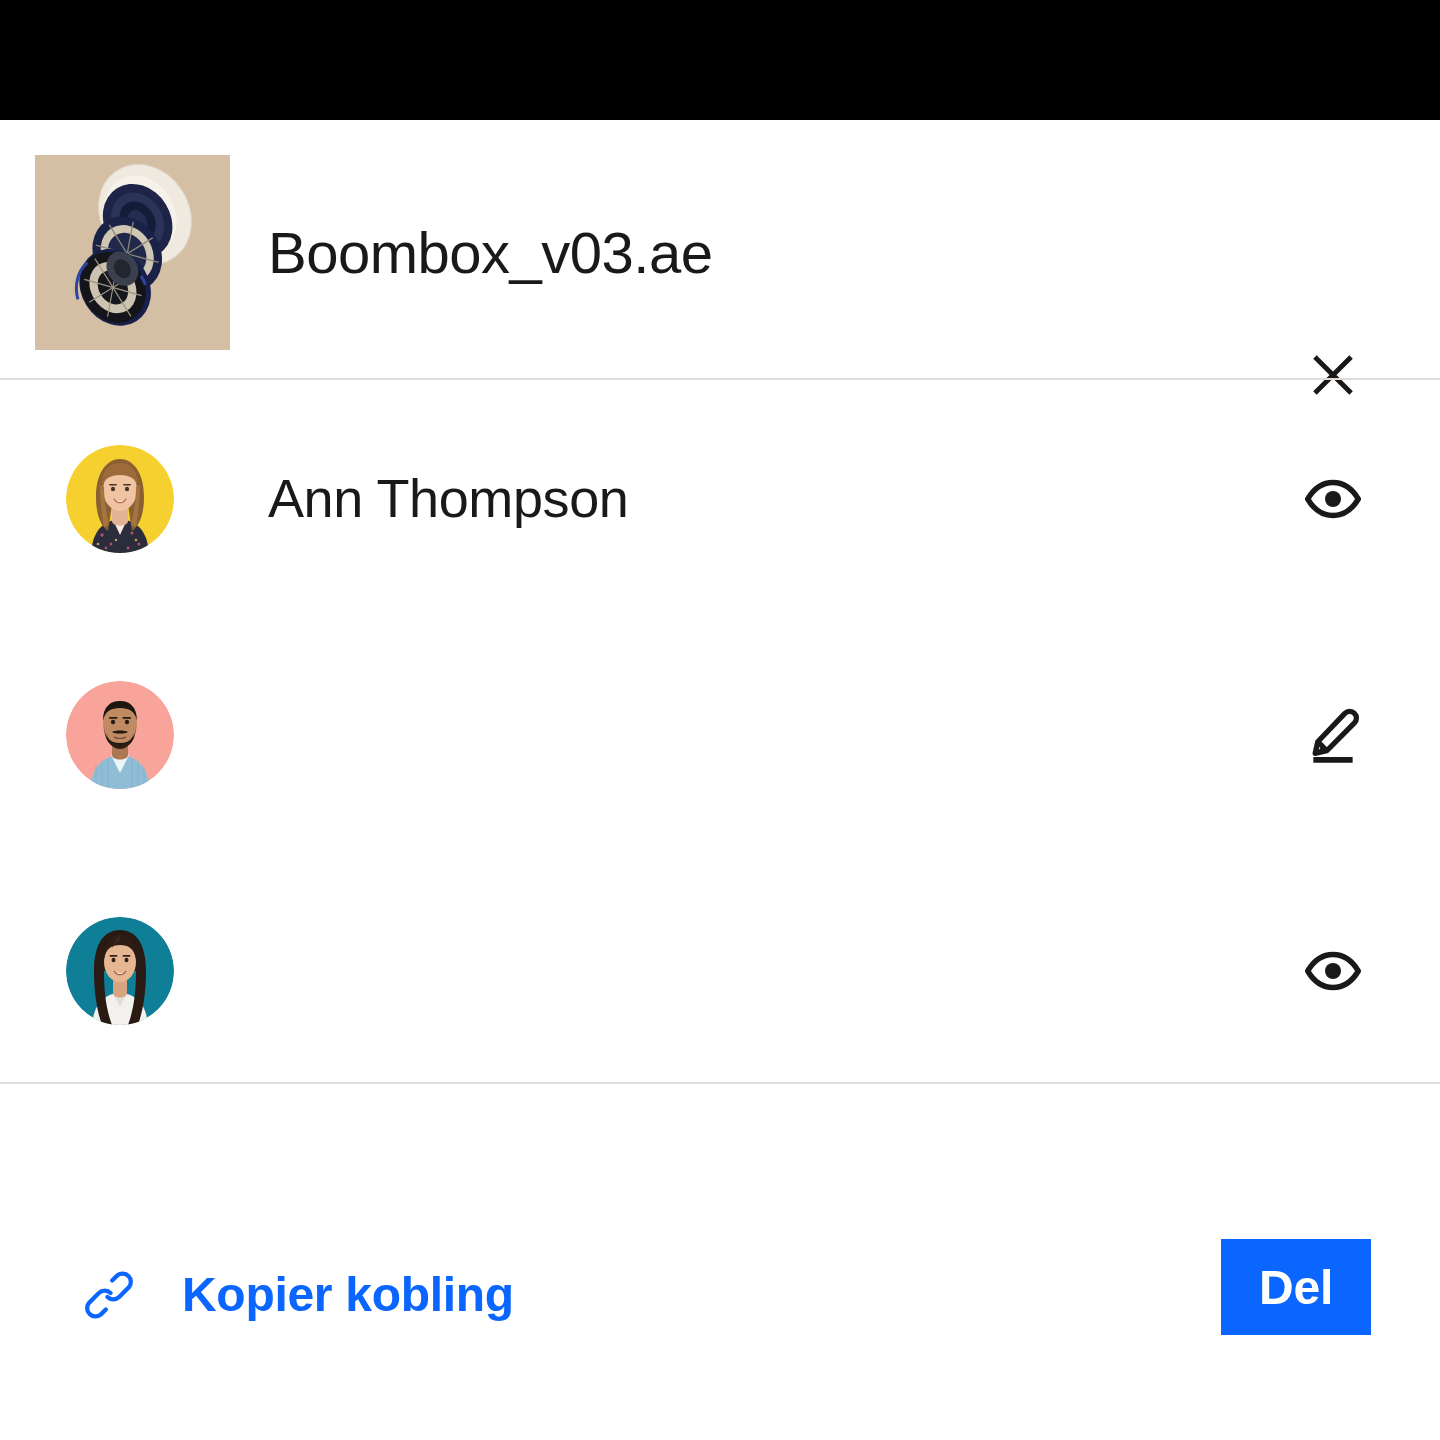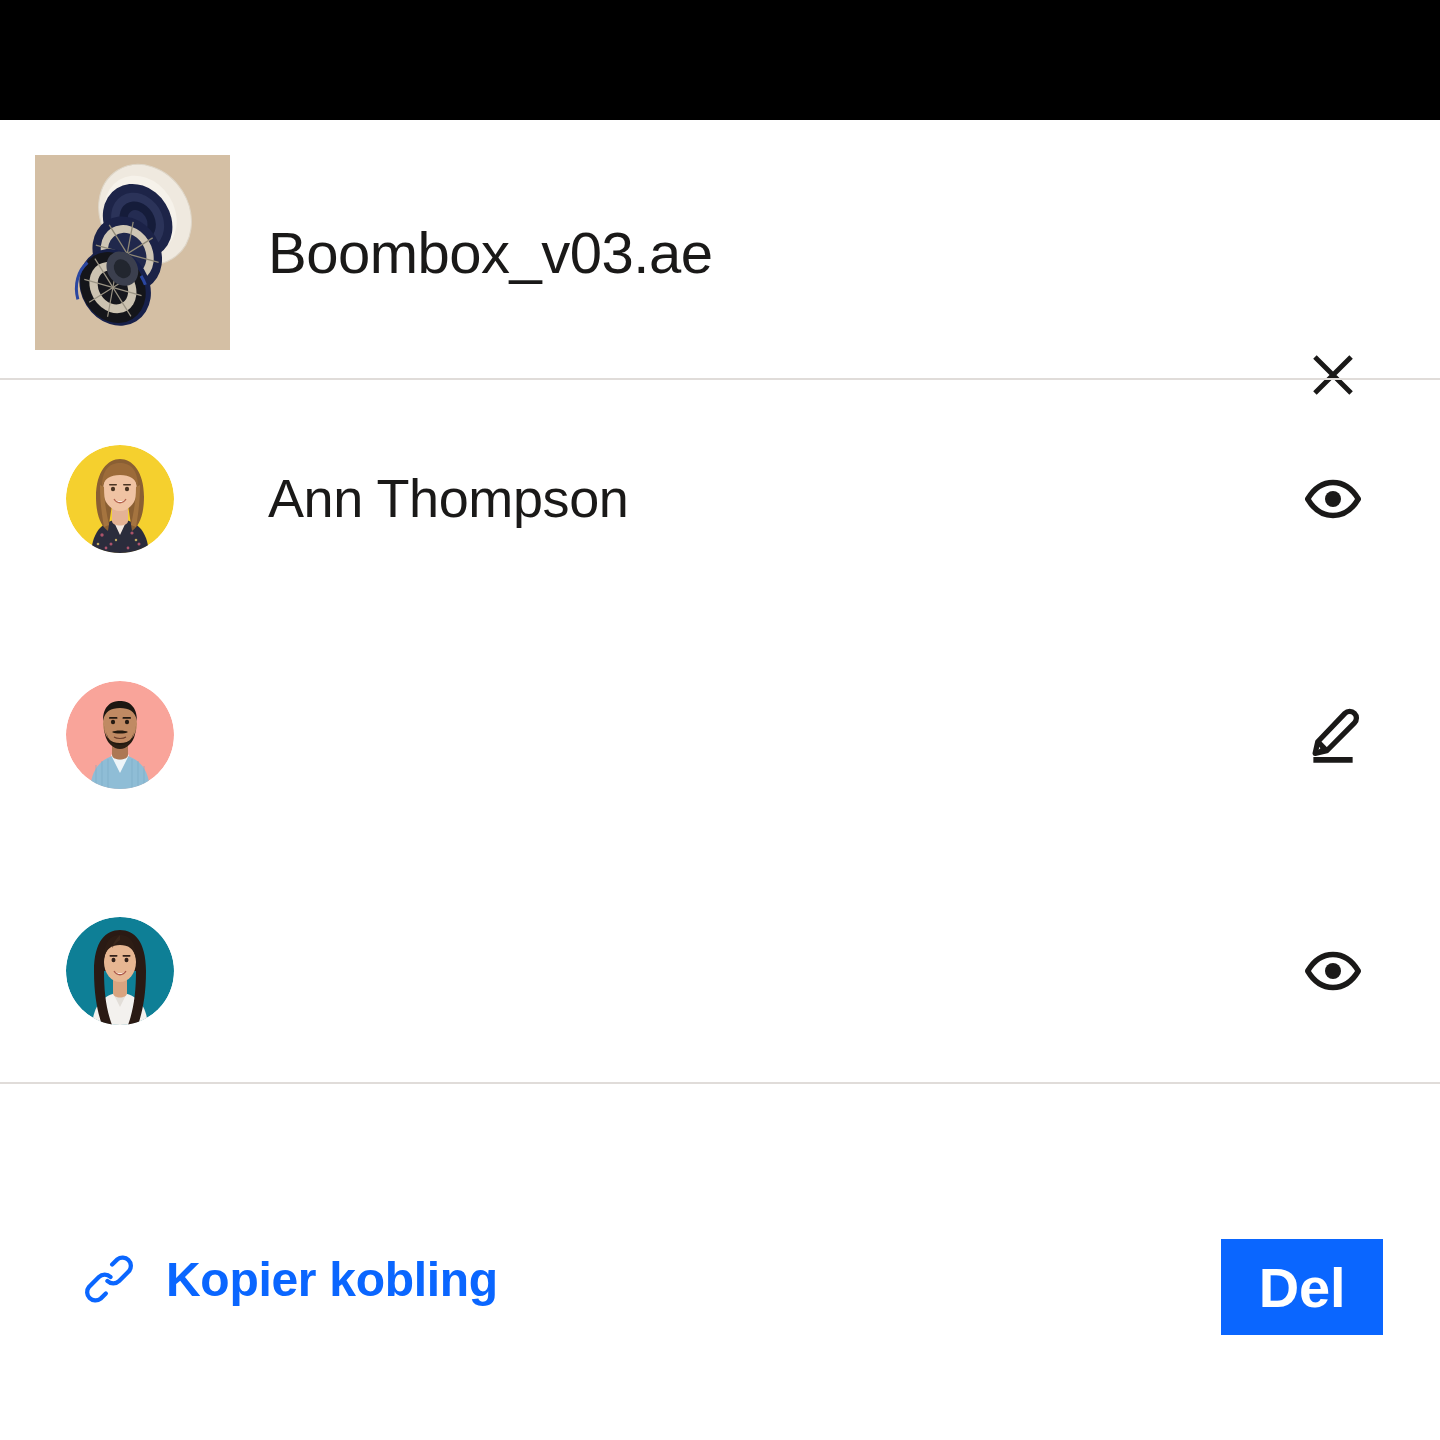--- a/index.html
+++ b/index.html
@@ -149,43 +149,43 @@
     top: 964px;
     width: 1440px;
     height: 356px;
   }
   .copy-link {
     position: absolute;
     left: 82px;
     top: 168px;
     height: 70px;
     display: flex;
-    align-items: flex-start;
-    gap: 30px;
+    align-items: flex-end;
+    gap: 46px;
     cursor: pointer;
   }
   .copy-link .link-label {
     font-size: 48px;
     font-weight: bold;
     color: #0a66ff;
     letter-spacing: -0.3px;
     white-space: nowrap;
   }
   .share-btn {
     position: absolute;
     left: 1221px;
     top: 155px;
-    width: 162px;
+    width: 150px;
     height: 96px;
     background: #0a66ff;
     border: none;
     border-radius: 0;
     color: #ffffff;
     font-family: "Liberation Sans", sans-serif;
-    font-size: 56px;
+    font-size: 48px;
     font-weight: bold;
     letter-spacing: -0.2px;
     cursor: pointer;
     padding: 0;
   }
 </style>
 </head>
 <body>
 
 <div class="topbar"></div>

